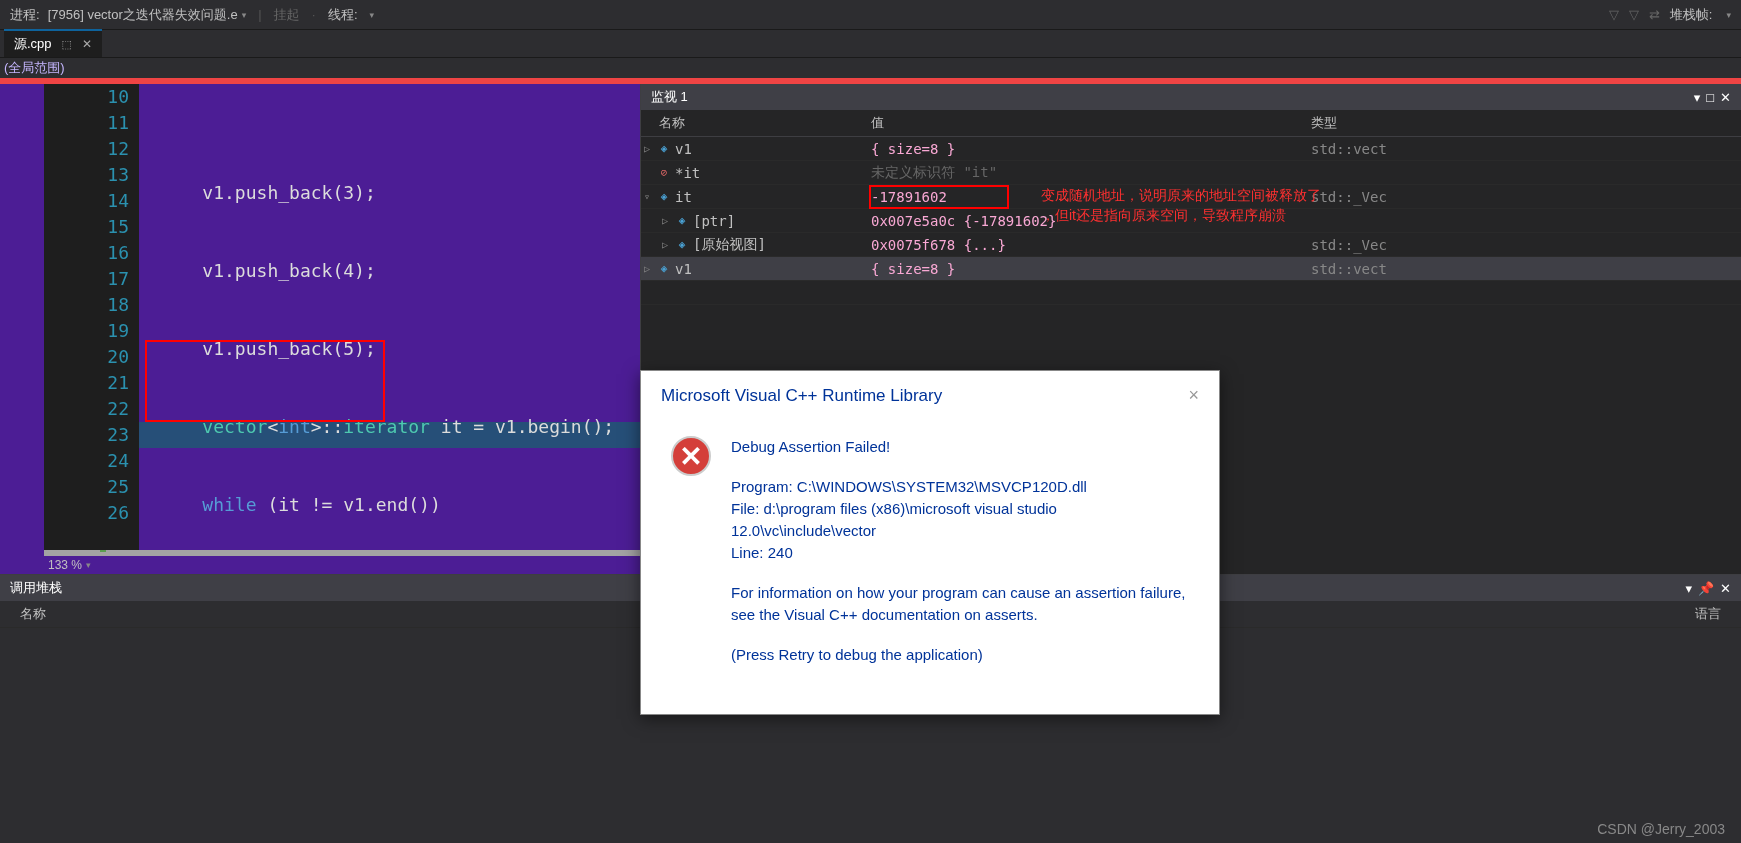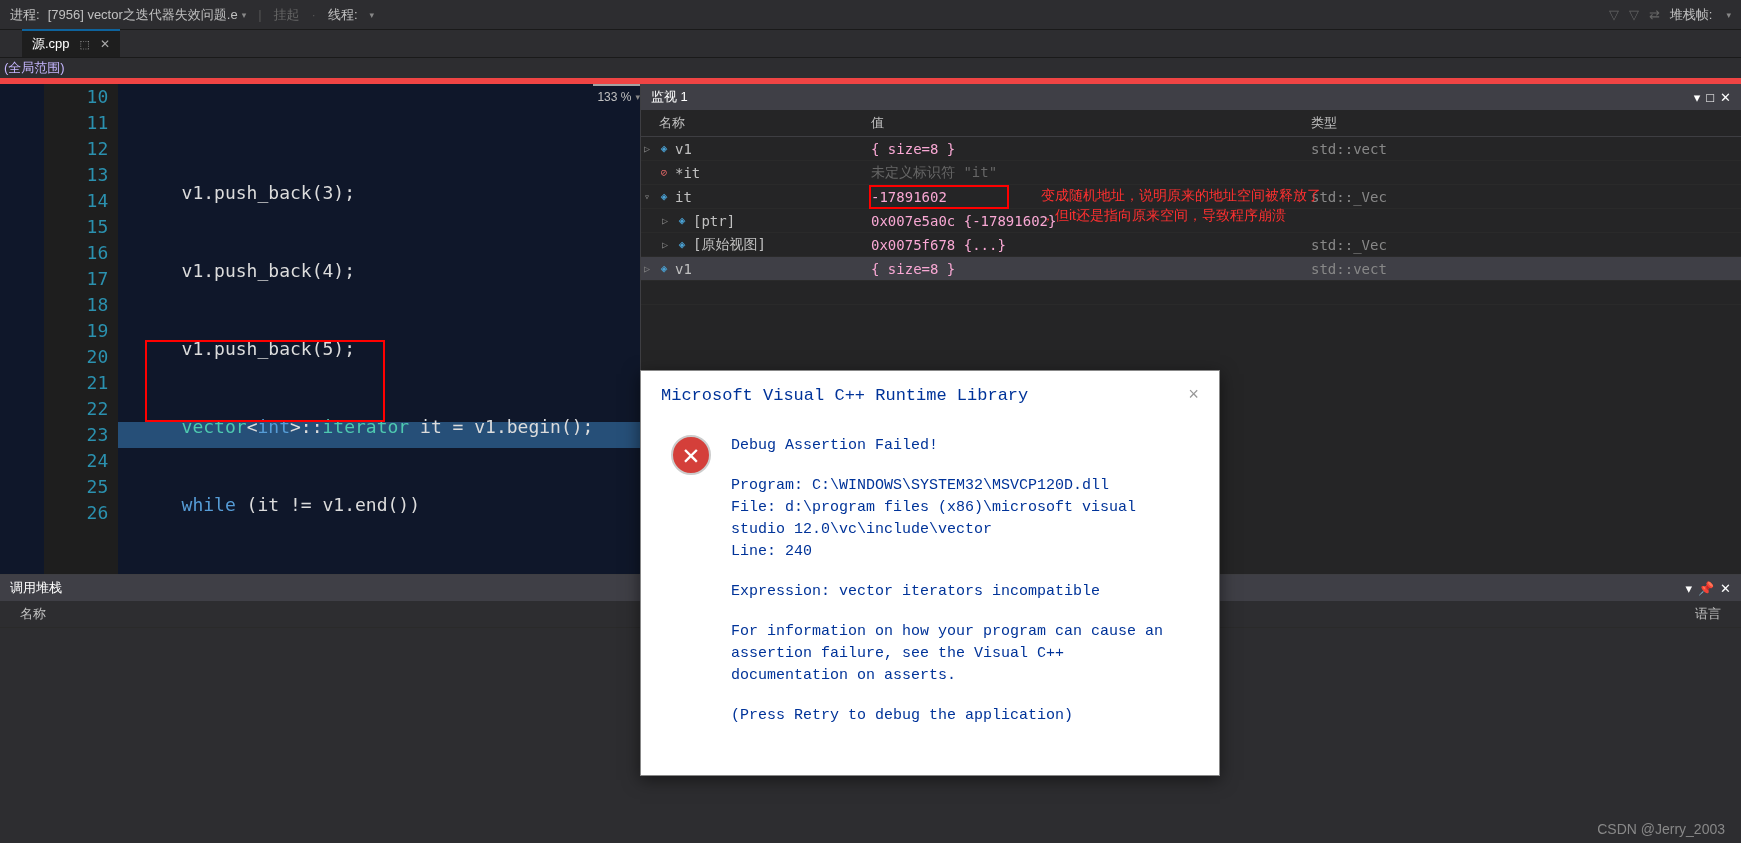--- a/index.html
+++ b/index.html
@@ -22,21 +22,21 @@
     gap: 8px;
     color: #c0c0c0;
   }
   .topbar .sep { color: #555; margin: 0 4px; }
   .topbar .dim { color: #666; }
   .dropdown-icon { font-size: 9px; color: #888; margin-left: 4px; }
   .tab-row {
     height: 28px;
     display: flex;
     align-items: flex-end;
-    padding-left: 22px;
+    padding-left: 4px;
     border-bottom: 1px solid #1a1a1a;
   }
   .tab {
     background: #1e1e1e;
     border-top: 2px solid #0e639c;
     padding: 4px 10px;
     display: flex;
     align-items: center;
     gap: 10px;
     color: #fff;
@@ -51,22 +51,23 @@
     color: #c4b5fd;
     border-bottom: 6px solid #ef4444;
   }
   .main {
     display: flex;
     height: 490px;
   }
   .editor-pane {
     width: 640px;
     position: relative;
-    background: #0f172a;
-    display: flex;
+    background: #4c1d95;
+    display: flex;
+    flex-direction: column;
     padding-left: 44px;
   }
   .code-area {
     flex: 1;
     display: flex;
     font-family: Consolas, monospace;
     font-size: 18px;
     line-height: 26px;
     overflow: hidden;
   }
@@ -106,21 +107,21 @@
     border: 2px solid #ff0000;
     left: 145px;
     top: 256px;
     width: 240px;
     height: 82px;
     pointer-events: none;
     z-index: 5;
   }
   .zoom-bar {
     height: 24px;
-    border-top: 2px solid #a3a3a3;
+    border-top: 6px solid #a3a3a3;
     display: flex;
     align-items: center;
     padding-left: 4px;
     color: #c0c0c0;
     font-size: 12px;
   }
   .watch-pane {
     flex: 1;
     background: #252526;
     border-left: 1px solid #3e3e42;
@@ -198,21 +199,20 @@
   .dialog {
     position: absolute;
     left: 640px;
     top: 370px;
     width: 580px;
     background: #fff;
     color: #000;
     border: 1px solid #888;
     box-shadow: 0 4px 16px rgba(0,0,0,0.5);
     z-index: 100;
-    font-family: Liberation Mono, monospace;
   }
   .dlg-title {
     padding: 14px 20px 10px 20px;
     font-size: 17px;
     color: #003399;
     display: flex;
     justify-content: space-between;
     align-items: center;
   }
   .dlg-title .x { color: #999; font-size: 18px; }
@@ -436,20 +436,19 @@
 <div class="dialog">
   <div class="dlg-title">
     <span>Microsoft Visual C++ Runtime Library</span>
     <span class="x">×</span>
   </div>
   <div class="dlg-body">
     <div class="err-icon">✕</div>
     <div class="dlg-text">
       <div class="heading">Debug Assertion Failed!</div>
       <p><span>Program: C:\WINDOWS\SYSTEM32\MSVCP120D.dll</span><br><span>File: d:\program files (x86)\microsoft visual studio 12.0\vc\include\vector</span><br><span>Line: 240</span></p>
-      <p>Expression: vector iterators incompatible</p>
       <p>For information on how your program can cause an assertion failure, see the Visual C++ documentation on asserts.</p>
       <p>(Press Retry to debug the application)</p>
     </div>
   </div>
 </div>
 
 <div class="watermark">CSDN @Jerry_2003</div>
 
 </body></html>

